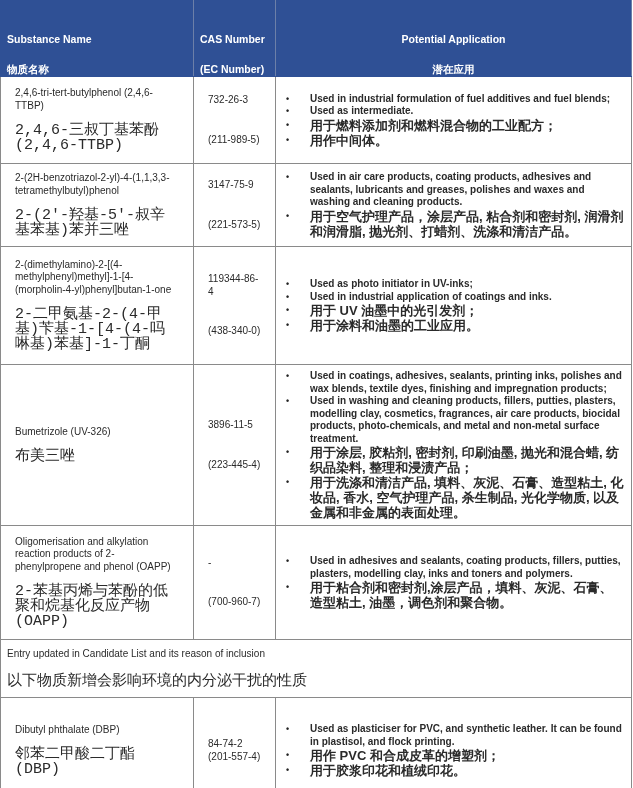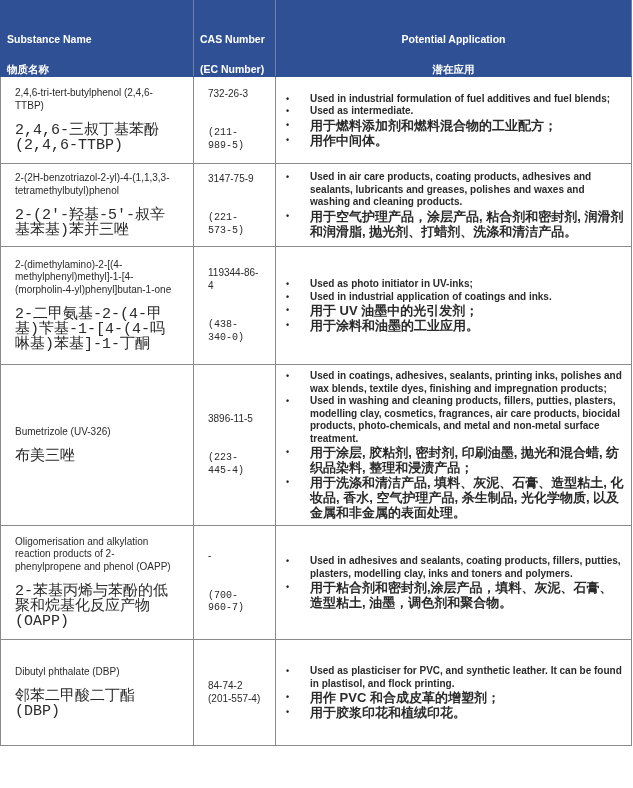--- a/index.html
+++ b/index.html
@@ -9,21 +9,21 @@
   col.c1 { width: 193px; } col.c2 { width: 82px; } col.c3 { width: 356px; }
   td, th { border: 1px solid #8a8a8a; vertical-align: middle; }
   th { background: #2f5095; color: #ffffff; font-weight: bold; font-size: 10.5px; text-align: left; padding: 3px 6px 0 6px; vertical-align: top; height: 58px; border-color: #2f5095 #6c7fa8 #2f5095 #2f5095; }
   th .l1 { display: block; height: 20px; line-height: 14px; margin-top: 28px; }
   th .l2 { display: block; line-height: 14px; padding-top: 10px; }
   th.center { text-align: center; }
   td { padding: 4px 14px; font-size: 10px; line-height: 12.5px; }
   td .en { display: block; }
   td .zh { display: block; margin-top: 11px; font-size: 15px; line-height: 15px; font-family: Liberation Mono, monospace; }
   td.cas .cas { display: block; }
-  td.cas .ec { display: block; margin-top: 27px; font-family: Liberation Mono, monospace; }
+  td.cas .ec { display: block; margin-top: 27px; }
   ul.apps { list-style: none; padding-left: 0; font-weight: bold; }
   ul.apps li { position: relative; padding-left: 26px; line-height: 12.5px; }
   ul.apps li.zh-item { font-size: 13px; line-height: 15px; }
   ul.apps li::before { content: "\2022"; position: absolute; left: 2px; top: 0; font-size: 9px; color: #222; }
   td.app { padding: 4px 6px 4px 8px; }
   td.note { padding: 6px 6px; }
   td.note .zh { margin-top: 13px; }
   .indent li { padding-left: 34px; }
   .indent li::before { left: 12px; }
 </style>
@@ -138,20 +138,26 @@
         <span class="ec">(700-960-7)</span>
       </td>
       <td class="app">
         <ul class="apps">
           <li>Used in adhesives and sealants, coating products, fillers, putties, plasters, modelling clay, inks and toners and polymers.</li>
           <li class="zh-item">用于粘合剂和密封剂,涂层产品，填料、灰泥、石膏、造型粘土, 油墨，调色剂和聚合物。</li>
         </ul>
       </td>
     </tr>
 
+    <tr style="height:58px">
+      <td class="note" colspan="3">
+        <span class="en">Entry updated in Candidate List and its reason of inclusion</span>
+        <span class="zh">以下物质新增会影响环境的内分泌干扰的性质</span>
+      </td>
+    </tr>
 
     <tr style="height:106px">
       <td>
         <span class="en">Dibutyl phthalate (DBP)</span>
         <span class="zh">邻苯二甲酸二丁酯(DBP)</span>
       </td>
       <td>
         <span>84-74-2 (201-557-4)</span>
       </td>
       <td class="app">

